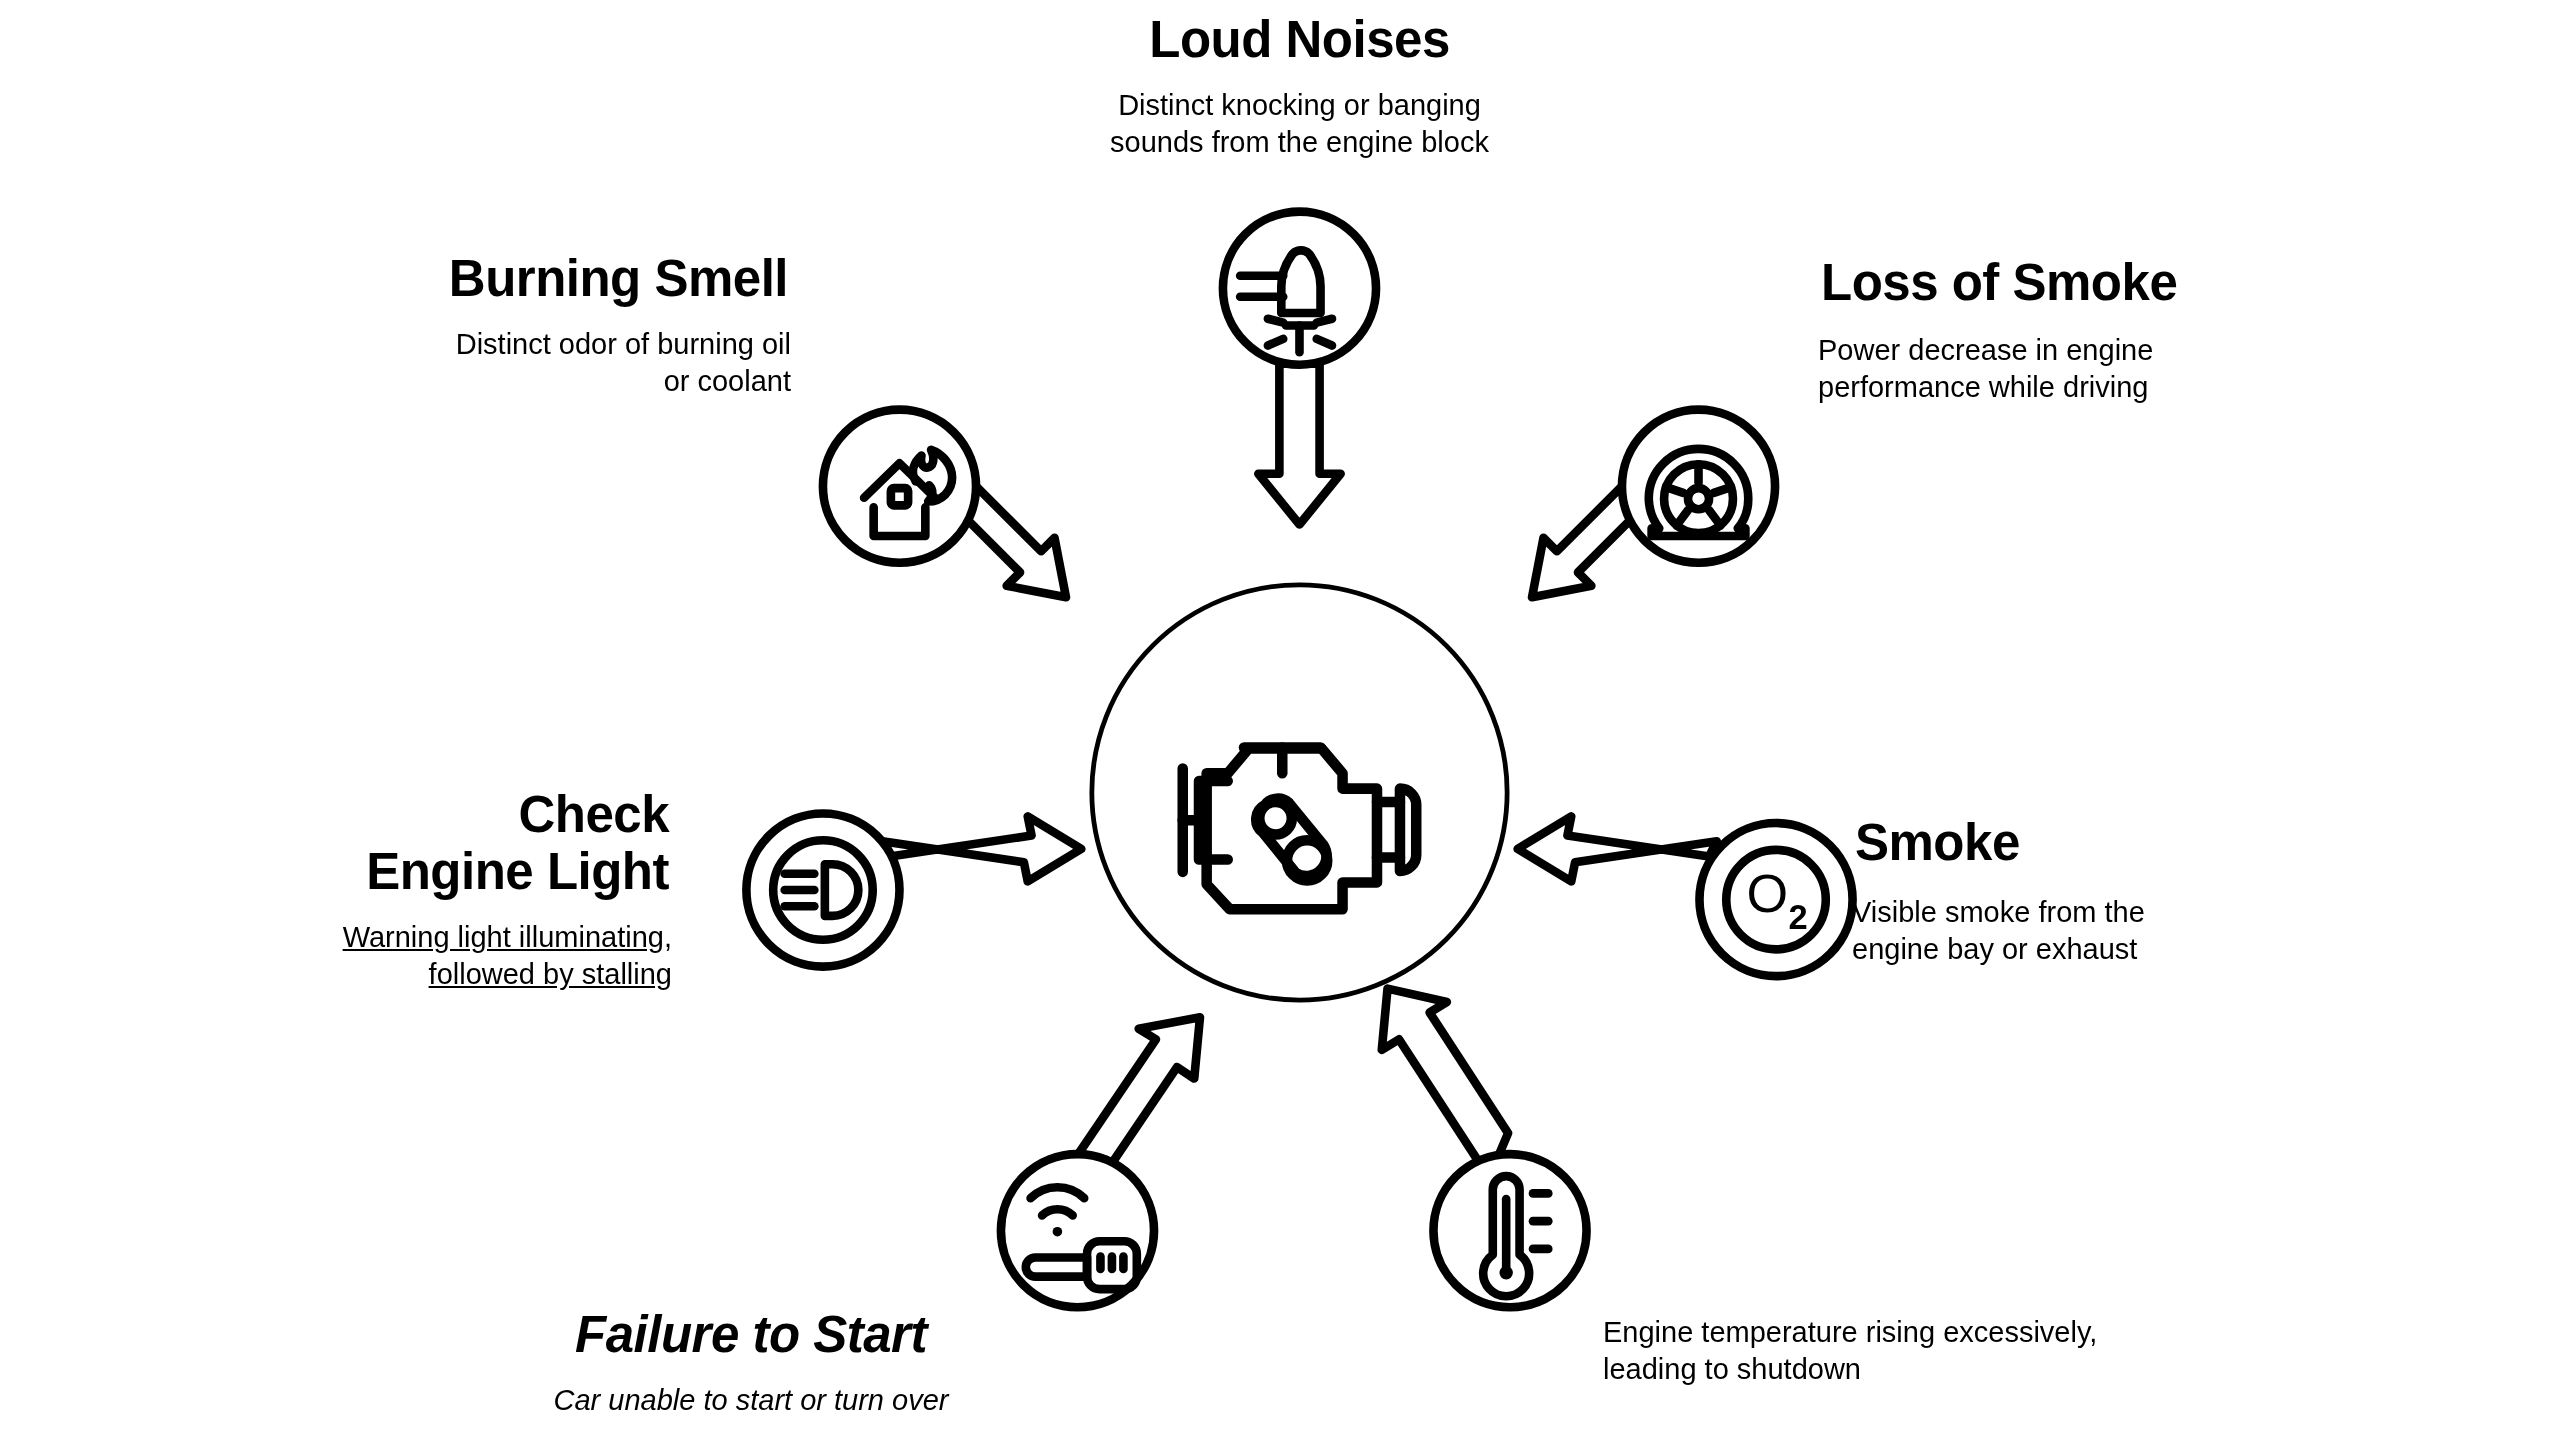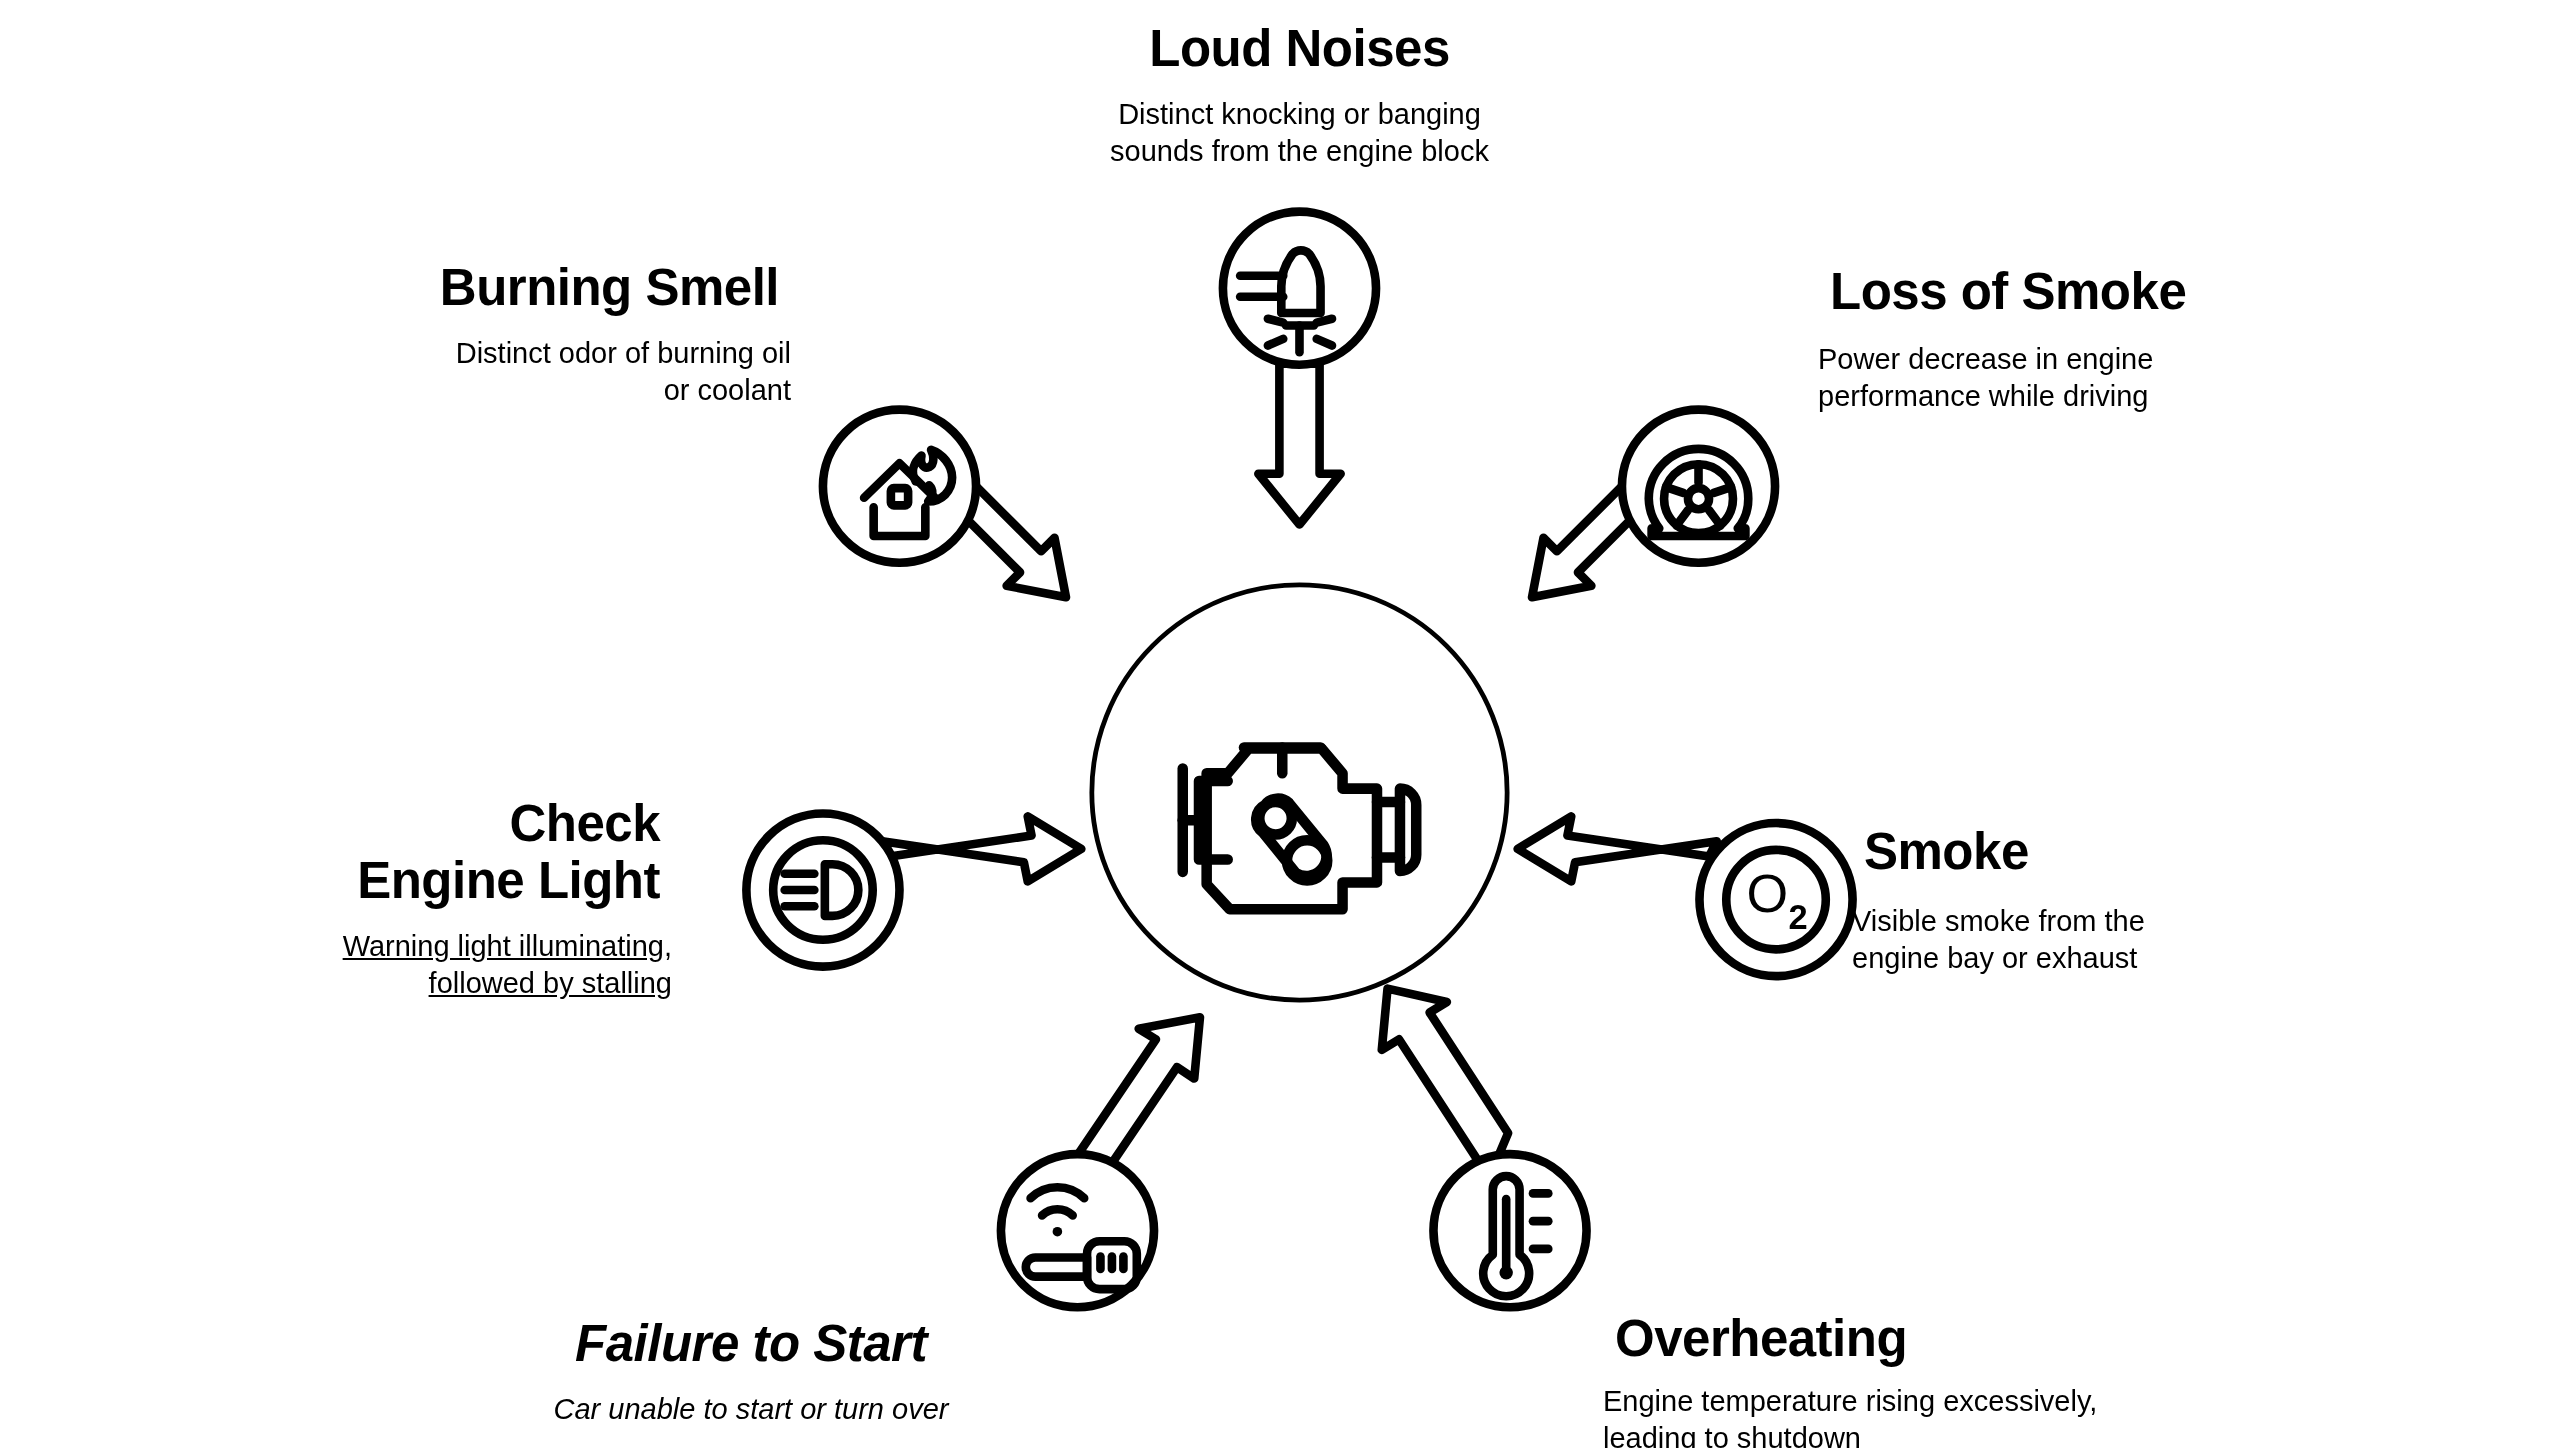--- a/index.html
+++ b/index.html
@@ -28,21 +28,21 @@
     height: 1449px;
   }
   .label-block {
     position: absolute;
   }
   .label-title {
     font-weight: 700;
     font-size: 51px;
     line-height: 1.12;
     letter-spacing: -0.5px;
-    margin: 12px;
+    margin: 3px;
     white-space: pre-line;
   }
   .label-desc {
     font-weight: 400;
     font-size: 29px;
     line-height: 1.28;
     letter-spacing: 0px;
     margin: 0;
     white-space: pre-line;
   }
@@ -248,19 +248,18 @@
     <p class="label-desc">Visible smoke from the
 engine bay or exhaust</p>
   </div>
 
   <div class="label-block ta-center" id="lbl-start">
     <p class="label-title">Failure to Start</p>
     <p class="label-desc">Car unable to start or turn over</p>
   </div>
 
   <div class="label-block ta-left" id="lbl-heat">
-    <p class="label-title">Overheating</p>
     <p class="label-desc">Engine temperature rising excessively,
 leading to shutdown</p>
   </div>
 
 </div>
 
 
 </body></html>

